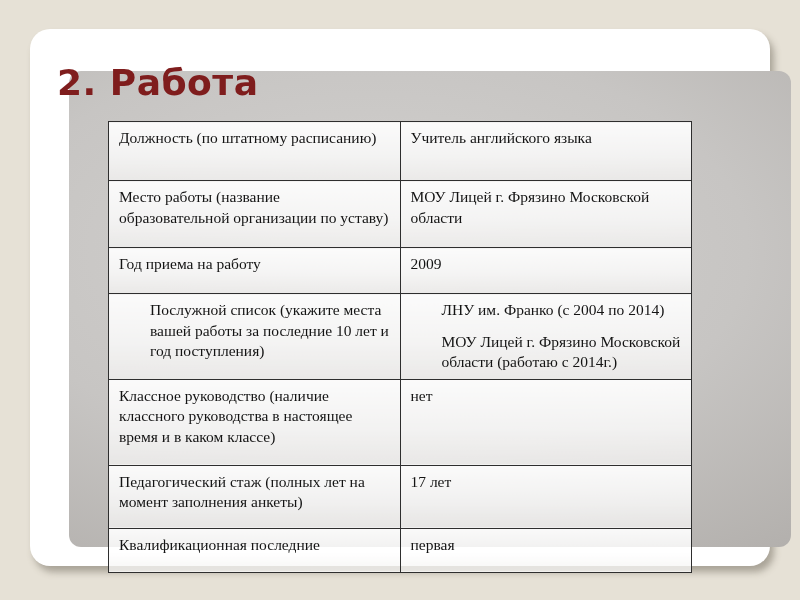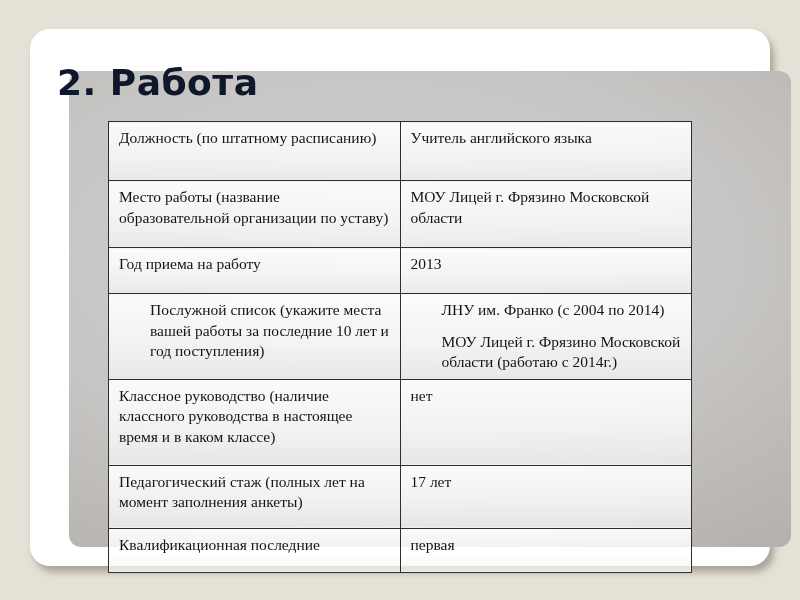--- a/index.html
+++ b/index.html
@@ -81,21 +81,21 @@
   .qtable tr:nth-child(7) td { height: 39px; }
   .qtable tr:nth-child(8) td { height: 26px; }
 </style>
 </head>
 <body>
 
 <div class="card">
   <div class="panel"></div>
 </div>
 
-<h1 class="title" style="color: #0f172a;">2. Работа</h1>
+<h1 class="title" style="color: #7f1d1d;">2. Работа</h1>
 
 <table class="qtable">
   <tbody>
       <tr>
         <td>
           <p>Должность (по штатному расписанию)</p>
         </td>
         <td>
           <p>Учитель английского языка</p>
         </td>
@@ -106,21 +106,21 @@
         </td>
         <td>
           <p>МОУ Лицей г. Фрязино Московской области</p>
         </td>
       </tr>
       <tr>
         <td>
           <p>Год приема на работу</p>
         </td>
         <td>
-          <p>2013</p>
+          <p>2009</p>
         </td>
       </tr>
       <tr>
         <td>
           <p>Послужной список (укажите места вашей работы за последние 10 лет и год поступления)</p>
         </td>
         <td>
           <p>ЛНУ им. Франко (с 2004 по 2014)</p>
           <p>МОУ Лицей г. Фрязино Московской области (работаю с 2014г.)</p>
         </td>

